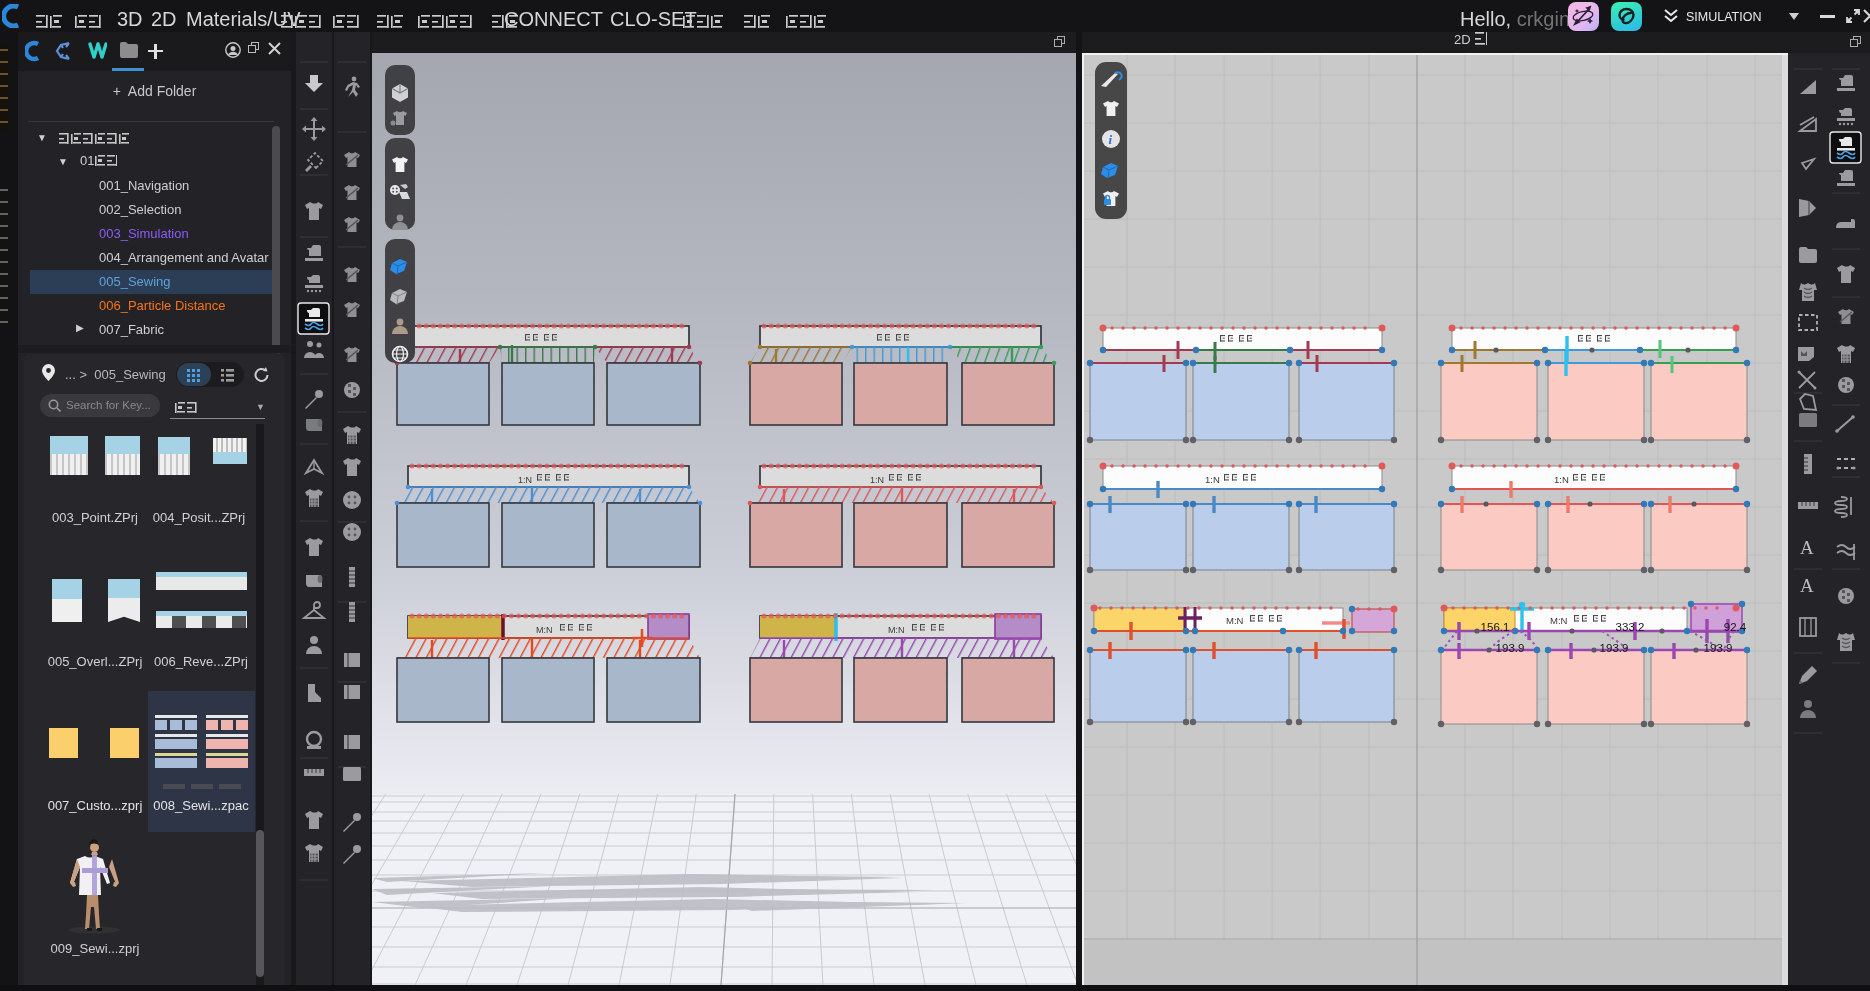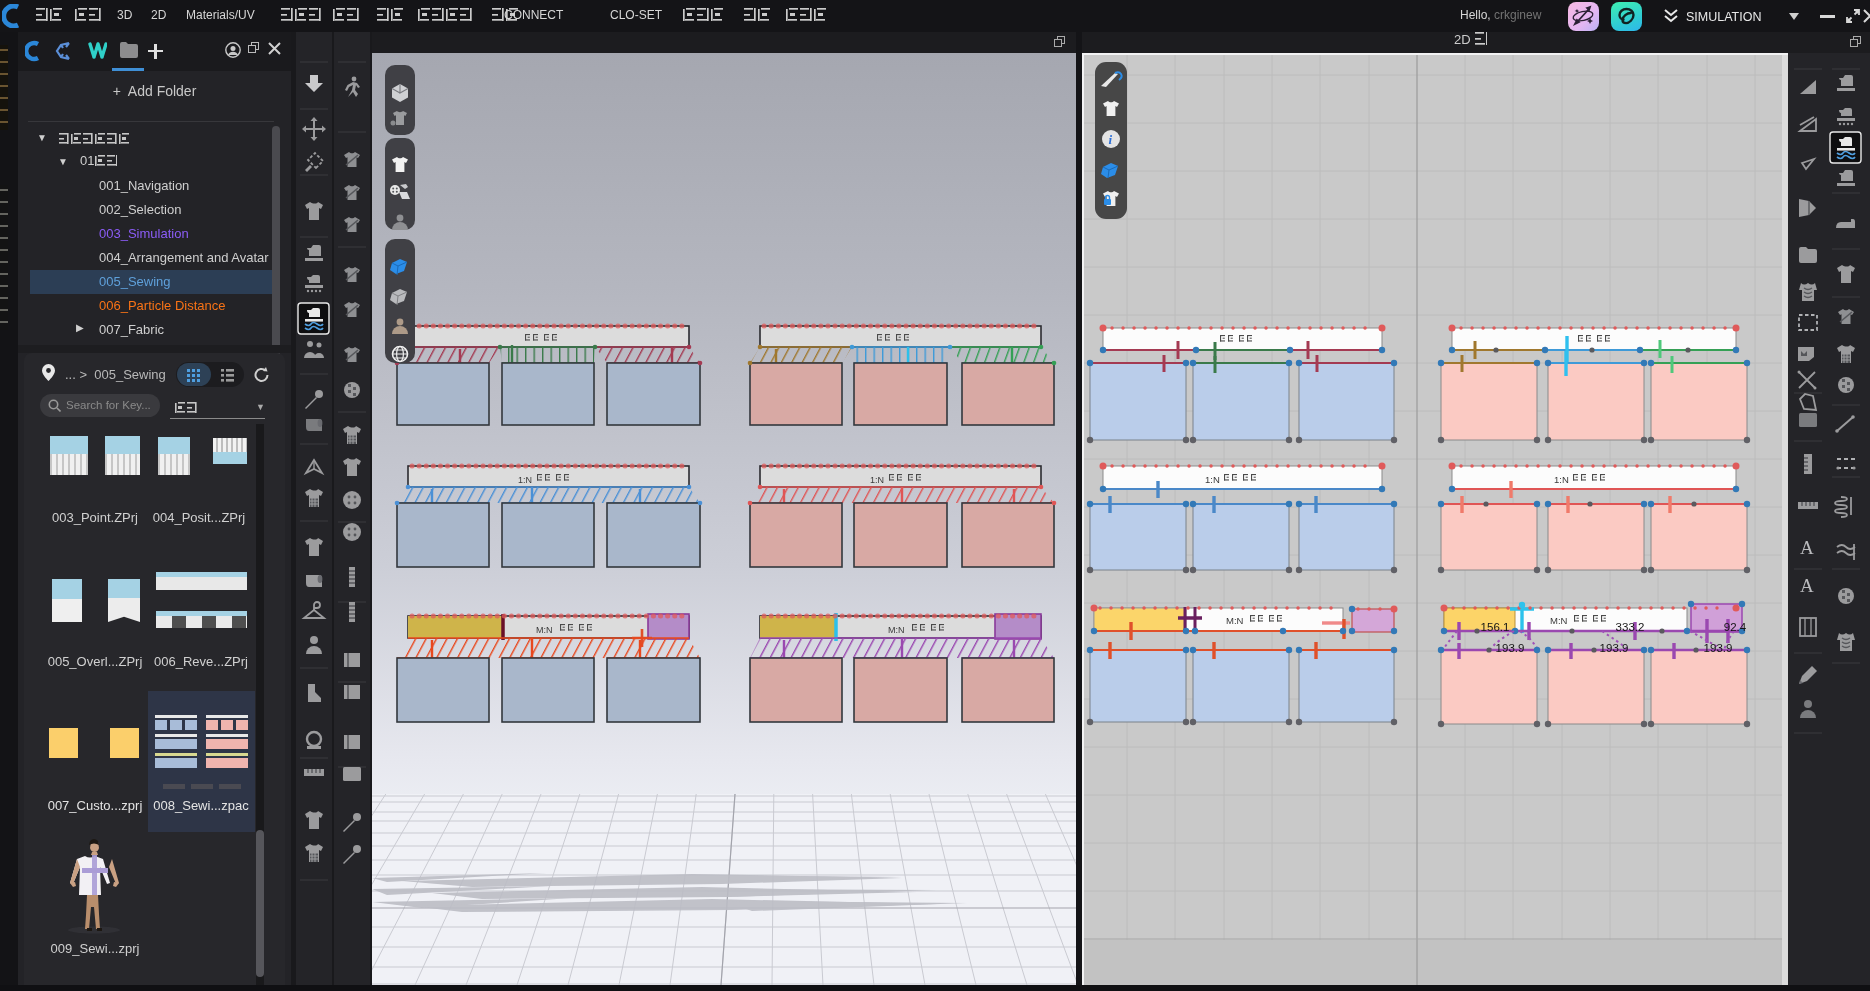--- a/index.html
+++ b/index.html
@@ -1,20 +1,20 @@
 <!DOCTYPE html>
 <html><head><meta charset="utf-8">
 <style>
 *{margin:0;padding:0;box-sizing:border-box;}
 html,body{width:1870px;height:991px;overflow:hidden;background:#141417;font-family:"Liberation Sans",sans-serif;}
 #app{position:relative;width:1870px;height:991px;background:#141417;}
 .abs{position:absolute;}
 
 #menubar{position:absolute;left:0;top:0;width:1870px;height:32px;background:#141417;}
-#menubar .mi{position:absolute;top:8px;font-size:12px;color:#d6d6d6;white-space:nowrap;}
+#menubar .mi{position:absolute;top:8px;font-size:20px;color:#d6d6d6;white-space:nowrap;}
 
 .k1,.k2{display:inline-block;vertical-align:-2px;width:12px;height:13px;margin:0 1px;}
 .k1{background:linear-gradient(#cbcbcb,#cbcbcb) 0 0/9px 1.7px no-repeat,linear-gradient(#cbcbcb,#cbcbcb) 100% 0/1.7px 13px no-repeat,linear-gradient(#cbcbcb,#cbcbcb) 0 100%/10px 1.7px no-repeat,linear-gradient(#cbcbcb,#cbcbcb) 0 6px/6px 1.7px no-repeat;}
 .k2{background:linear-gradient(#cbcbcb,#cbcbcb) 0 1px/1.7px 12px no-repeat,linear-gradient(#cbcbcb,#cbcbcb) 3px 0/9px 1.7px no-repeat,linear-gradient(#cbcbcb,#cbcbcb) 4px 5px/5px 3px no-repeat,linear-gradient(#cbcbcb,#cbcbcb) 2px 100%/9px 1.7px no-repeat;}
 
 .s1,.s2{display:inline-block;vertical-align:-1px;width:10px;height:11px;margin:0 1px;}
 .s1{background:linear-gradient(#c6c6c6,#c6c6c6) 0 0/8px 1.6px no-repeat,linear-gradient(#c6c6c6,#c6c6c6) 100% 0/1.6px 11px no-repeat,linear-gradient(#c6c6c6,#c6c6c6) 0 100%/9px 1.6px no-repeat,linear-gradient(#c6c6c6,#c6c6c6) 0 5px/5px 1.6px no-repeat;}
 .s2{background:linear-gradient(#c6c6c6,#c6c6c6) 0 1px/1.6px 10px no-repeat,linear-gradient(#c6c6c6,#c6c6c6) 3px 0/7px 1.6px no-repeat,linear-gradient(#c6c6c6,#c6c6c6) 3px 4px/4px 3px no-repeat,linear-gradient(#c6c6c6,#c6c6c6) 2px 100%/8px 1.6px no-repeat;}
 
 #leftstrip{position:absolute;left:0;top:32px;width:18px;height:959px;background:#131316;}

